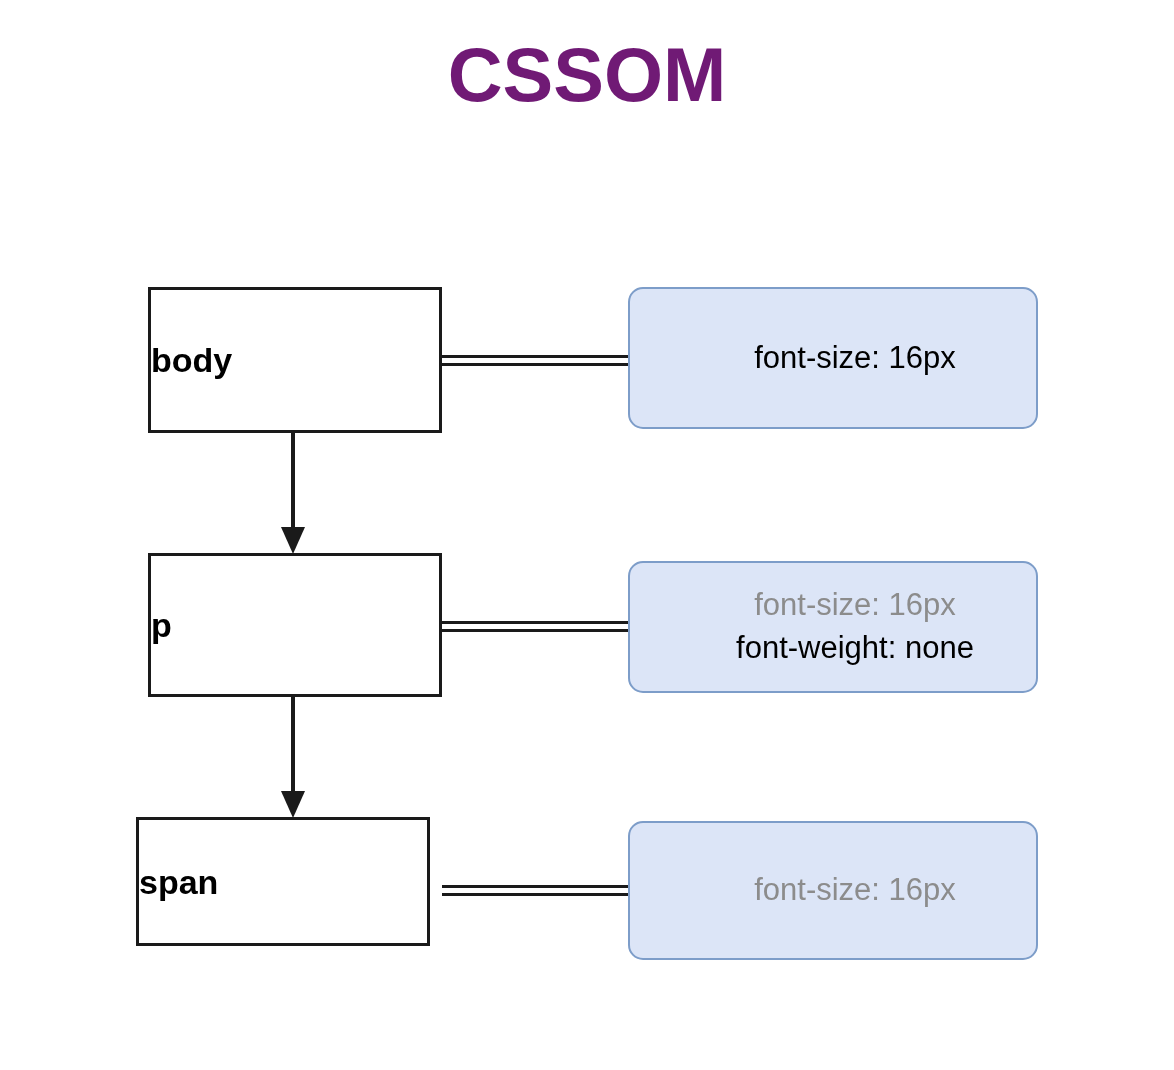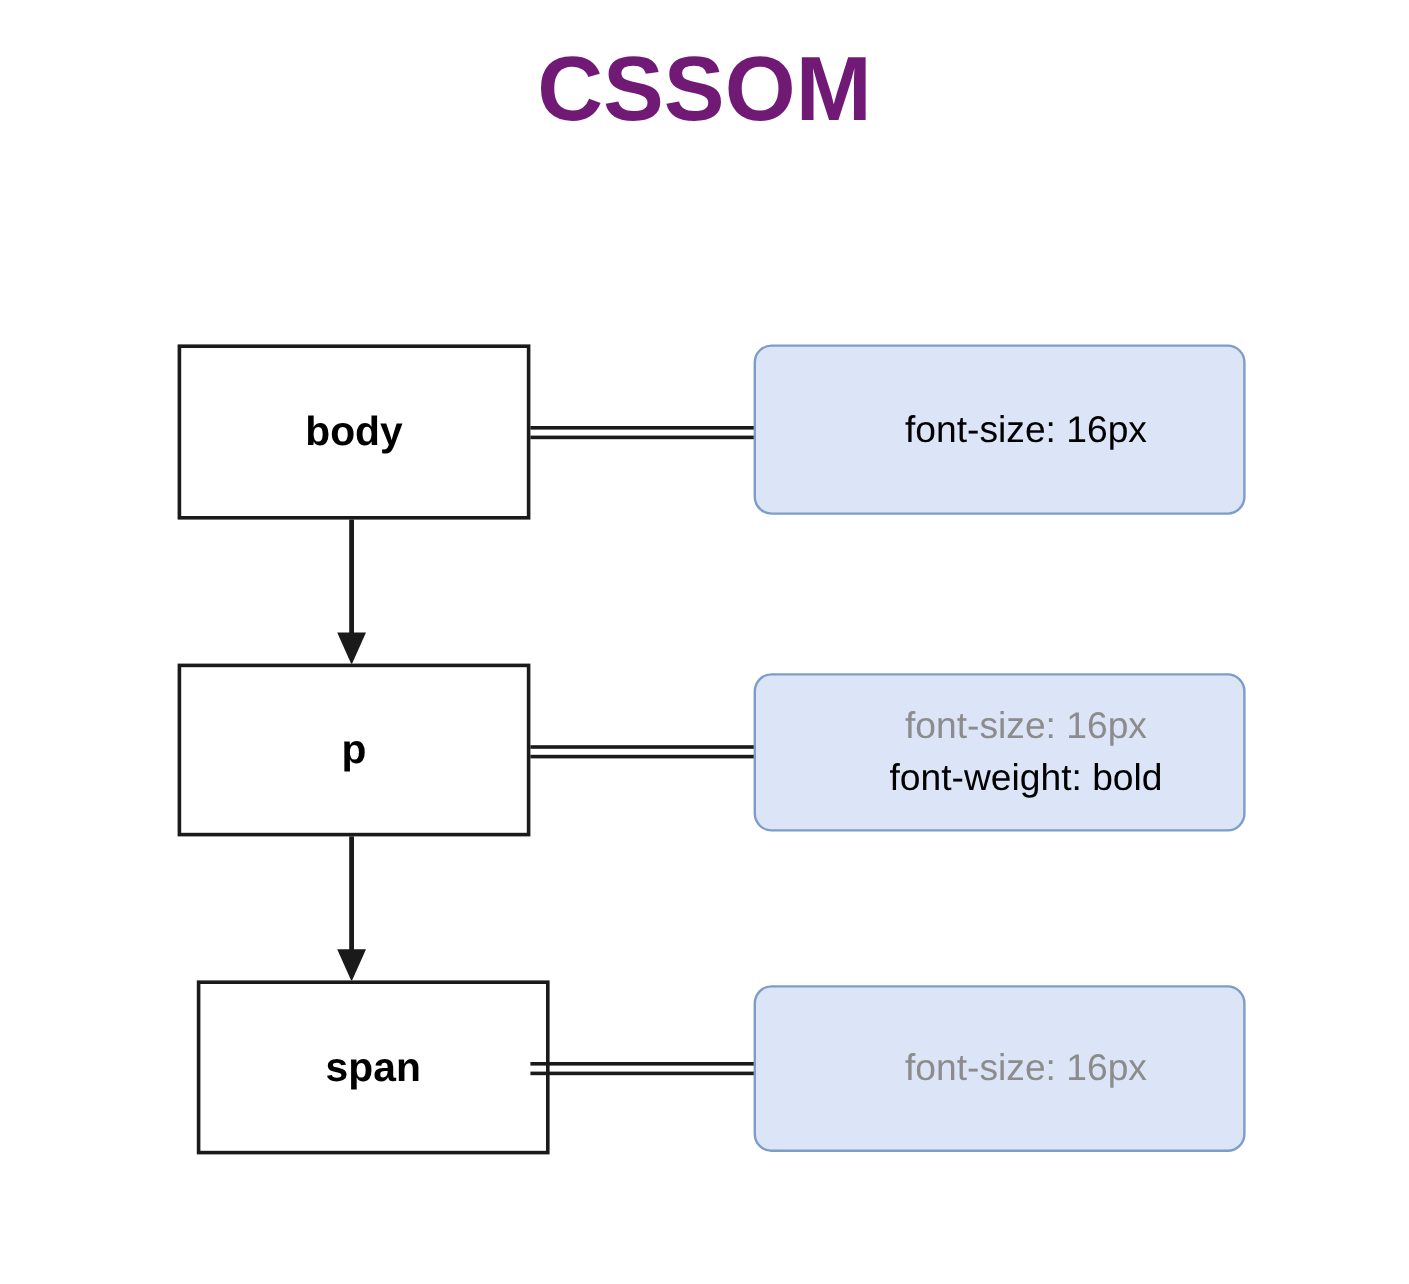--- a/index.html
+++ b/index.html
@@ -39,33 +39,33 @@
   }
 
   
   .element-node {
     position: absolute;
     box-sizing: border-box;
     background: #ffffff;
     border: 3px solid #1a1a1a;
     display: flex;
     align-items: center;
-    justify-content: center;
+    justify-content: flex-start;
   }
   .element-node .element-label {
     font-size: 34px;
     font-weight: bold;
     color: #000000;
     line-height: 1;
   }
 
   
   #node-body { left: 148px; top: 287px;  width: 294px; height: 146px; }
   #node-p    { left: 148px; top: 553px;  width: 294px; height: 144px; }
-  #node-span { left: 164px; top: 817px;  width: 294px; height: 145px; }
+  #node-span { left: 136px; top: 817px;  width: 294px; height: 129px; }
 
   
   .style-node {
     position: absolute;
     box-sizing: border-box;
     background: #dce5f7;
     border: 2px solid #7d9dc9;
     border-radius: 15px;
     display: flex;
     flex-direction: column;
@@ -165,21 +165,21 @@
     <span class="element-label">p</span>
   </div>
 
   <div class="link-double" id="link-p">
     <span class="rail top"></span>
     <span class="rail bottom"></span>
   </div>
 
   <div class="style-node" id="style-p">
     <span class="decl inherited">font-size: 16px</span>
-    <span class="decl">font-weight: bold</span>
+    <span class="decl">font-weight: none</span>
   </div>
 
   <div class="arrow-down" id="arrow-p-span">
     <span class="shaft"></span>
     <span class="head"></span>
   </div>
 
   <div class="element-node" id="node-span">
     <span class="element-label">span</span>
   </div>

